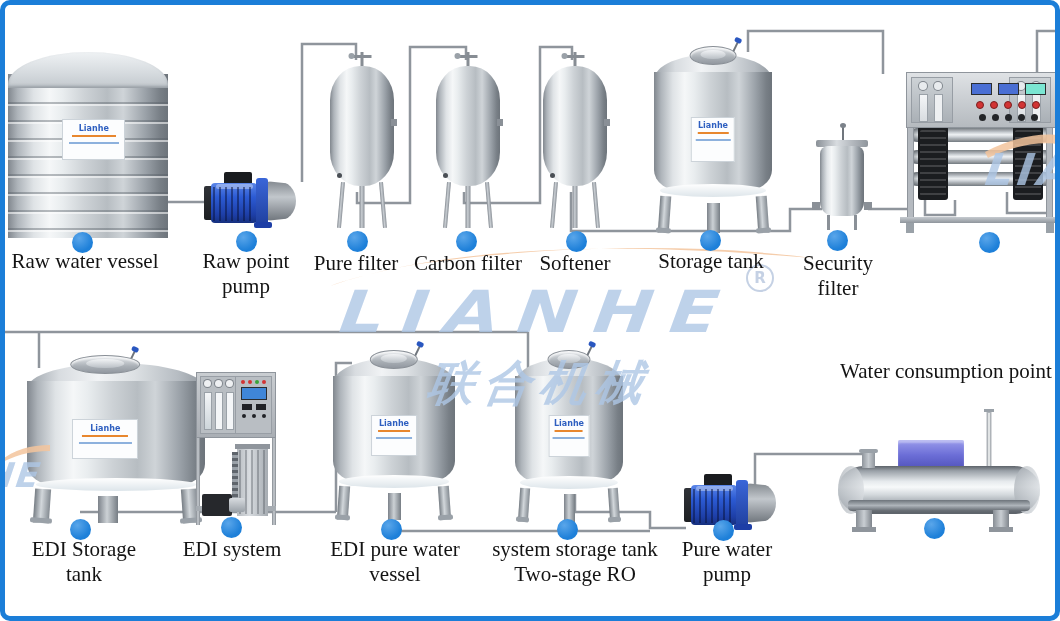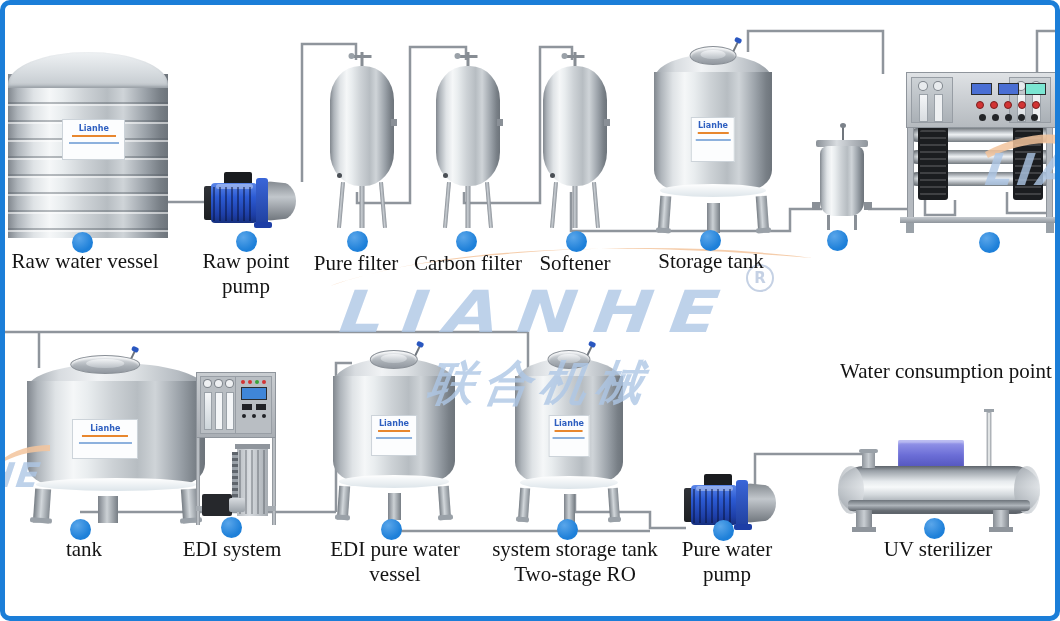--- a/index.html
+++ b/index.html
@@ -479,41 +479,42 @@
       <span></span>
   </div>
   <div class="lbl" style="left:520px;top:251px;width:110px">
     <span>Softener</span>
       <span></span>
   </div>
   <div class="lbl" style="left:646px;top:249px;width:130px">
     <span>Storage tank</span>
       <span></span>
   </div>
+  <div class="lbl" style="left:788px;top:251px;width:100px">
+    <span>Security</span>
+      <span>filter</span>
+  </div>
   <div class="lbl" style="left:14px;top:537px;width:140px">
+    <span>EDI Storage</span>
       <span>tank</span>
   </div>
   <div class="lbl" style="left:167px;top:537px;width:130px">
     <span>EDI system</span>
       <span></span>
   </div>
   <div class="lbl" style="left:315px;top:537px;width:160px">
     <span>EDI pure water</span>
       <span>vessel</span>
   </div>
   <div class="lbl" style="left:475px;top:537px;width:200px">
     <span>system storage tank</span>
       <span>Two-stage RO</span>
   </div>
   <div class="lbl" style="left:667px;top:537px;width:120px">
     <span>Pure water</span>
       <span>pump</span>
   </div>
-  <div class="lbl" style="left:868px;top:537px;width:140px">
-    <span>UV sterilizer</span>
-      <span></span>
-  </div>
   <div class="lbl" style="left:831px;top:359px;width:230px">
     <span>Water consumption point</span>
   </div>
 
   <div class="frame"></div>
 </div>
 
 </body></html>

